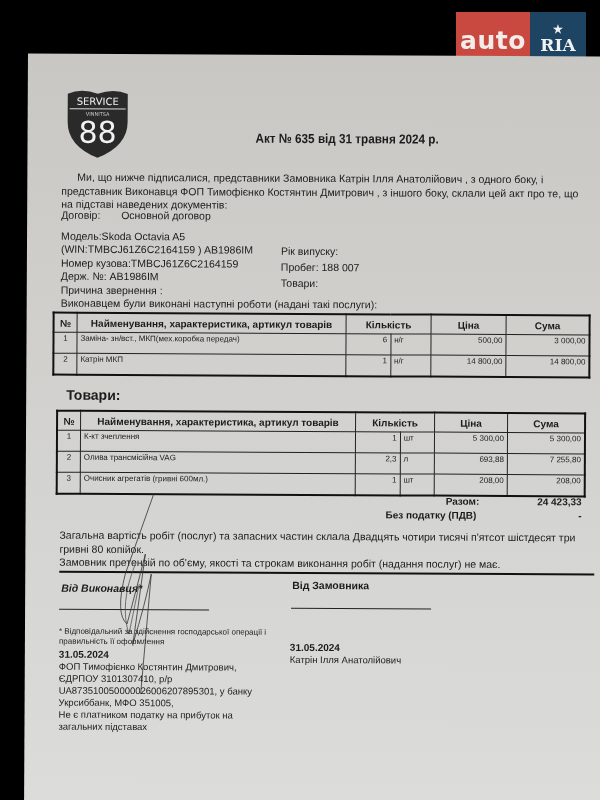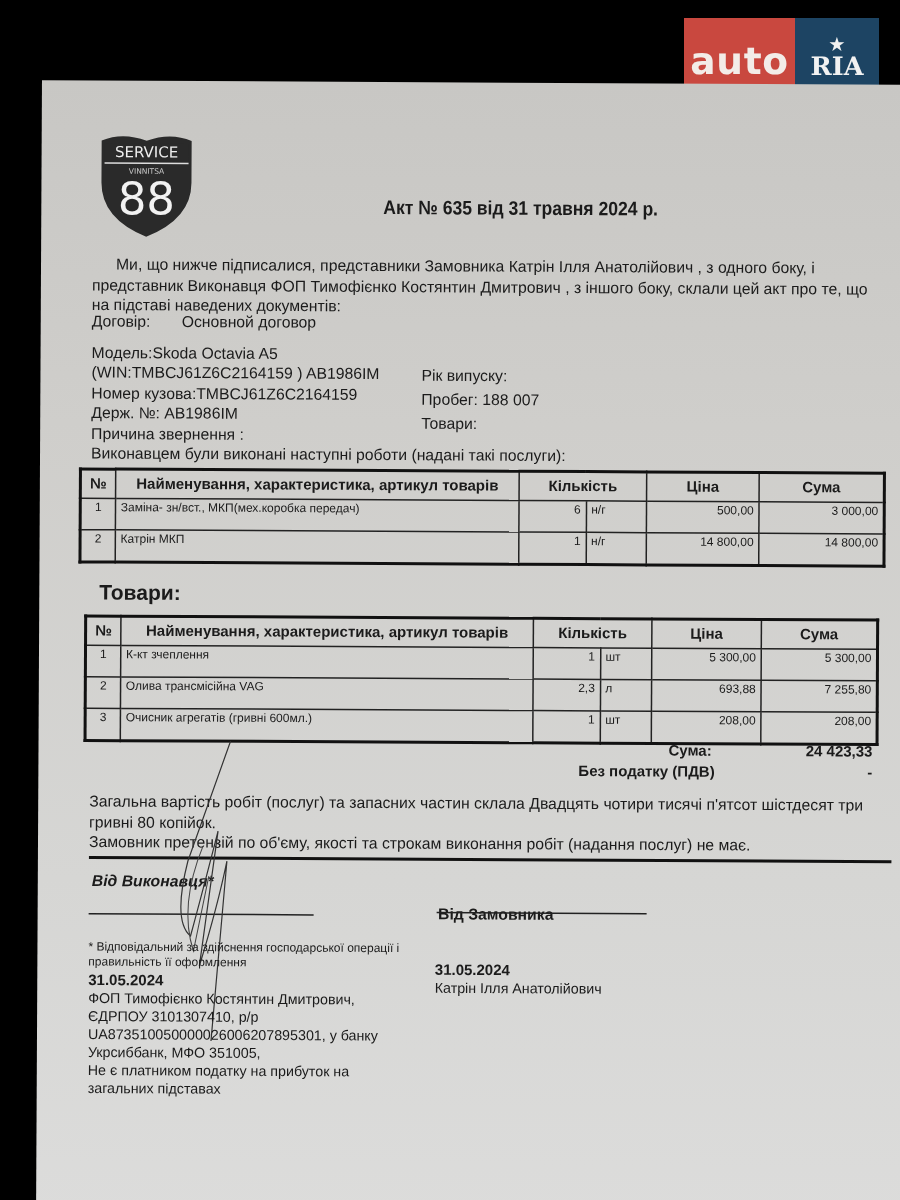--- a/index.html
+++ b/index.html
@@ -24,21 +24,21 @@
   table.t{border:2px solid #111;}
   table.t td.num{text-align:center;}
   table.t td.r{text-align:right;}
   table.t tr.dr td{height:18px;}
   .lbl-goods{position:absolute;left:40px;top:333px;font-size:14px;font-weight:bold;}
   .totals{position:absolute;left:360px;top:440px;font-size:10px;font-weight:bold;}
   .totals .line{display:flex;justify-content:space-between;width:196px;margin-bottom:3px;}
   .summary{position:absolute;left:34px;top:475px;width:535px;font-size:10.5px;line-height:13.5px;}
   .hr{position:absolute;left:34px;top:517px;width:535px;height:2px;background:#111;}
   .sig-l{position:absolute;left:36px;top:528px;font-size:10.5px;font-weight:bold;font-style:italic;}
-  .sig-r{position:absolute;left:267px;top:524px;font-size:10.5px;font-weight:bold;margin-top:25px;}
+  .sig-r{position:absolute;left:267px;top:524px;font-size:10.5px;font-weight:bold;}
   .sigline{position:absolute;height:1px;background:#222;}
   .foot-l{position:absolute;left:34px;top:573px;font-size:9.5px;line-height:12px;width:230px;}
   .foot-l .note{font-size:8px;line-height:9.5px;margin-bottom:3px;}
   .foot-l .date,.foot-r .date{font-weight:bold;font-size:10px;}
   .foot-r{position:absolute;left:265px;top:587px;font-size:9.5px;line-height:12px;}
   .scribble{position:absolute;left:80px;top:440px;width:70px;height:200px;}
 </style>
 </head>
 <body>
 
@@ -144,21 +144,21 @@
         <td class="r">1</td>
         <td>шт</td>
         <td class="r">208,00</td>
         <td class="r">208,00</td>
       </tr>
     </tbody>
   </table>
 
   <div class="totals">
     <div class="line">
-        <span style="margin-left:60px">Сума:</span>
+        <span style="margin-left:60px">Разом:</span>
         <span>24 423,33</span>
       </div>
     <div class="line">
         <span>Без податку (ПДВ)</span>
         <span>-</span>
       </div>
   </div>
 
   <div class="summary">
     <div>Загальна вартість робіт (послуг) та запасних частин склала Двадцять чотири тисячі п'ятсот шістдесят три гривні 80 копійок.</div>

